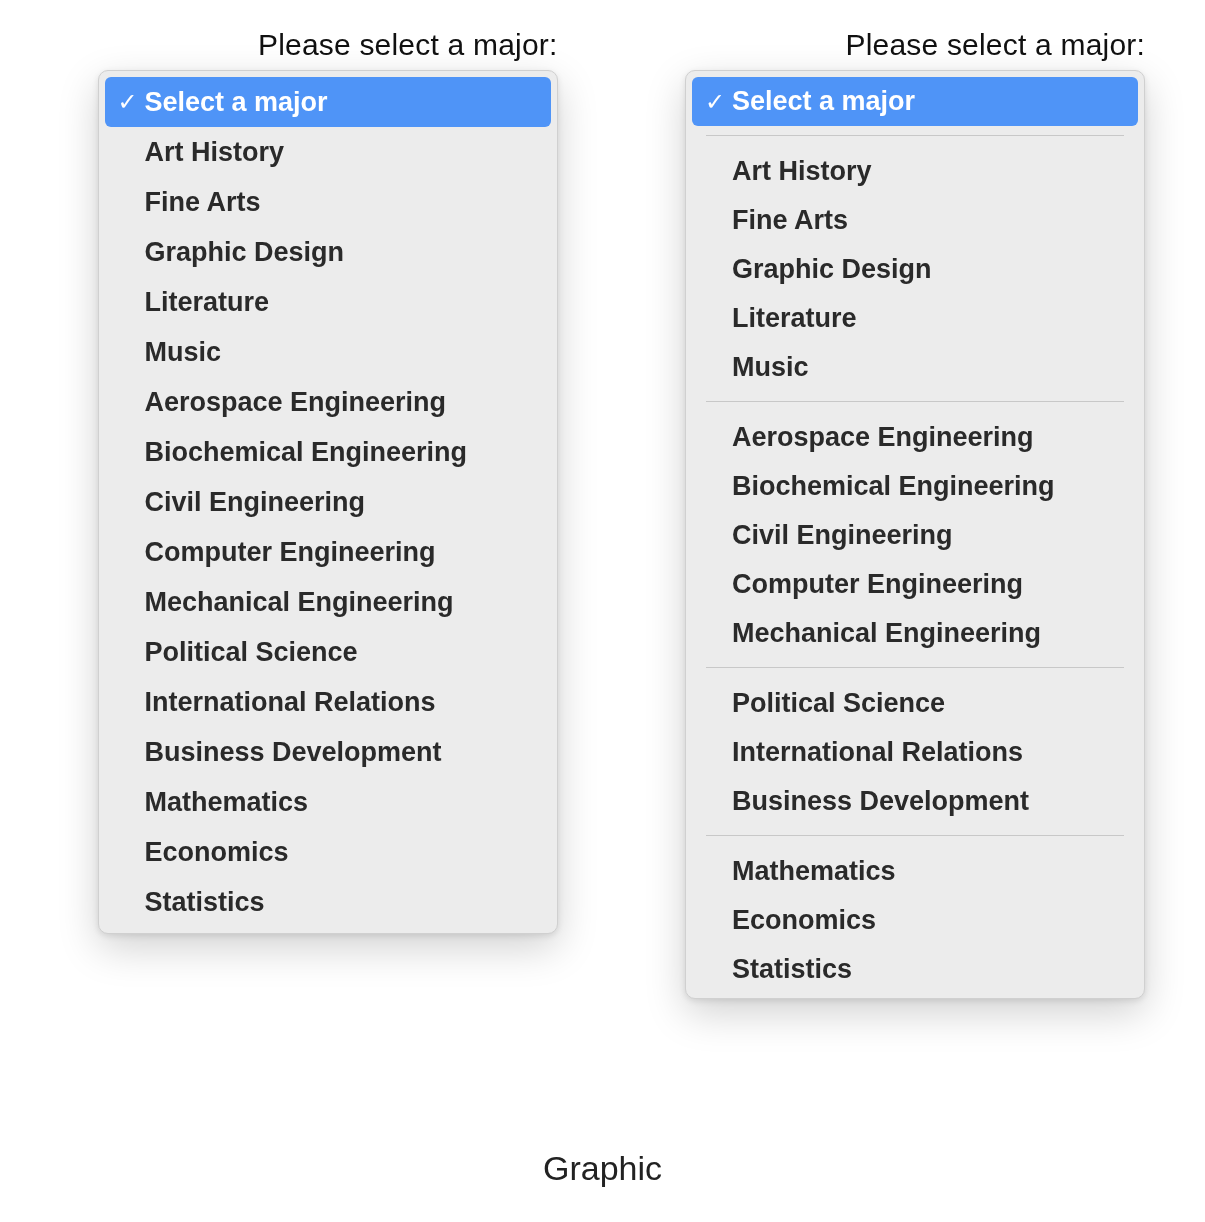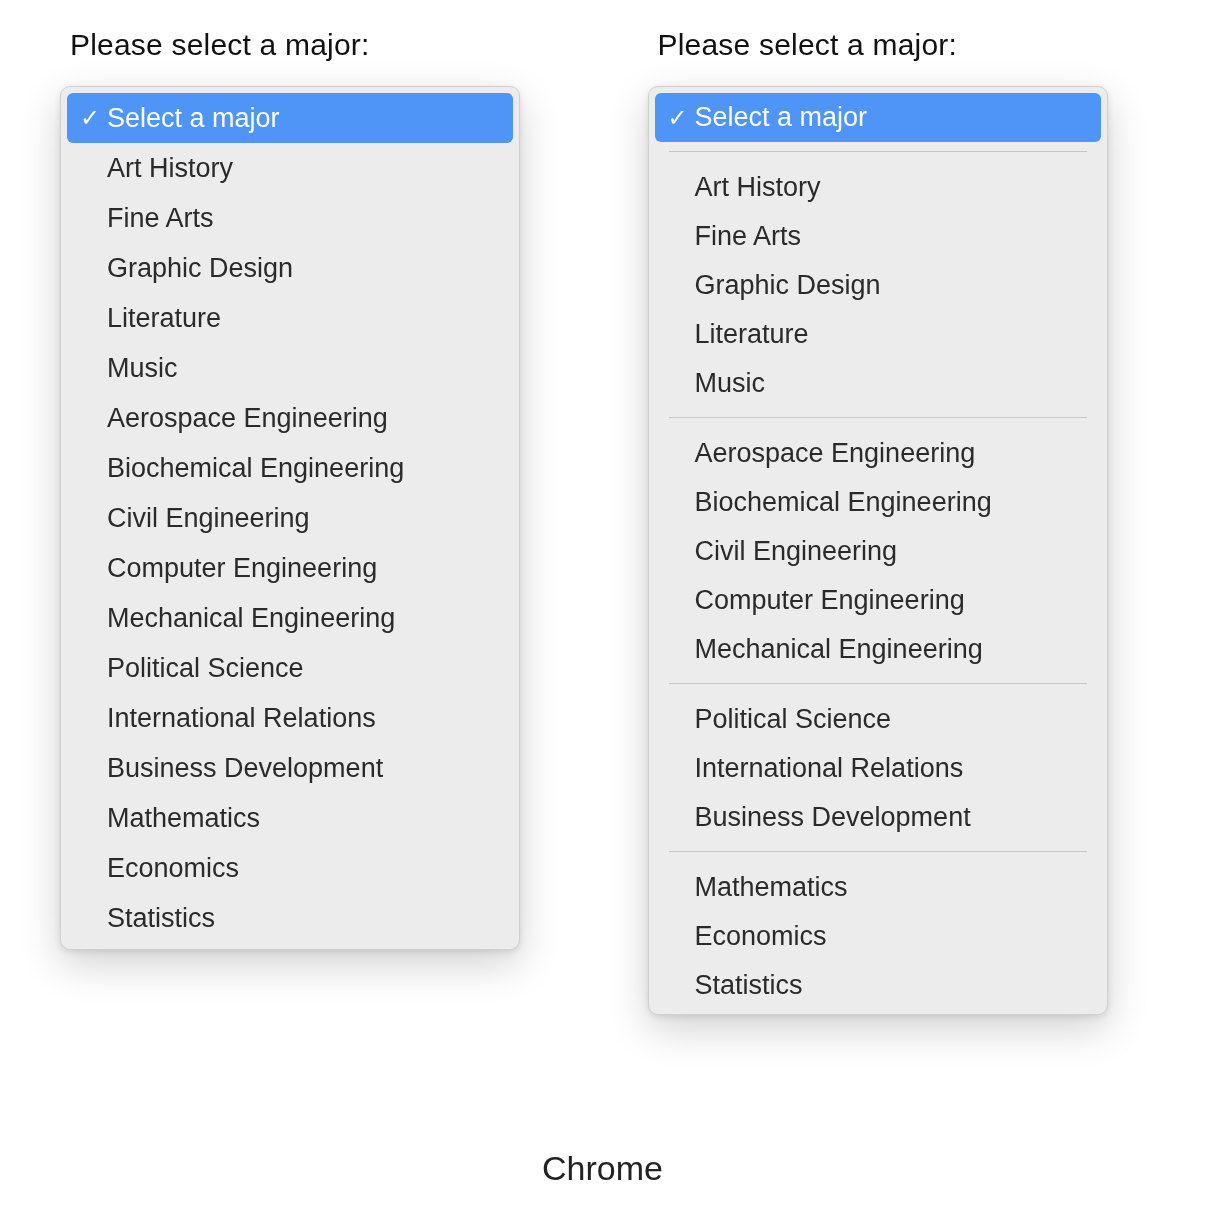--- a/index.html
+++ b/index.html
@@ -15,22 +15,21 @@
     height: 1222px;
     position: relative;
     padding: 28px 60px 0 60px;
     display: flex;
     gap: 90px;
   }
   .col {
     flex: 1 1 0;
     display: flex;
     flex-direction: column;
-    align-items: flex-start;
-    gap: 16px;
+    align-items: flex-end;
   }
   .prompt {
     font-size: 30px;
     font-weight: 400;
     color: #111;
     margin: 0 0 8px 10px;
     letter-spacing: 0.2px;
   }
   .menu {
     width: 460px;
@@ -62,21 +61,21 @@
     justify-content: center;
     align-items: center;
     font-size: 24px;
   }
   .item.selected {
     background: #4f94f7;
     color: #ffffff;
   }
   .item.selected .label-text,
   .item.selected .check { color: #ffffff; }
-  .label-text { flex: 1 1 auto; }
+  .label-text { flex: 1 1 auto; font-weight: bold; }
   .group-sep {
     height: 1px;
     background: #c8c8c8;
     margin: 9px 14px 11px 14px;
   }
   .caption-row {
     position: absolute;
     bottom: 34px;
     left: 0;
     width: 1205px;
@@ -253,16 +252,16 @@
       </div>
       <div class="item">
         <span class="check"></span>
         <span class="label-text">Statistics</span>
       </div>
 
     </div>
   </div>
 
   <div class="caption-row">
-    <div class="caption">Chrome</div>
+    <div class="caption">Graphic</div>
   </div>
 
 </div>
 
 </body></html>

